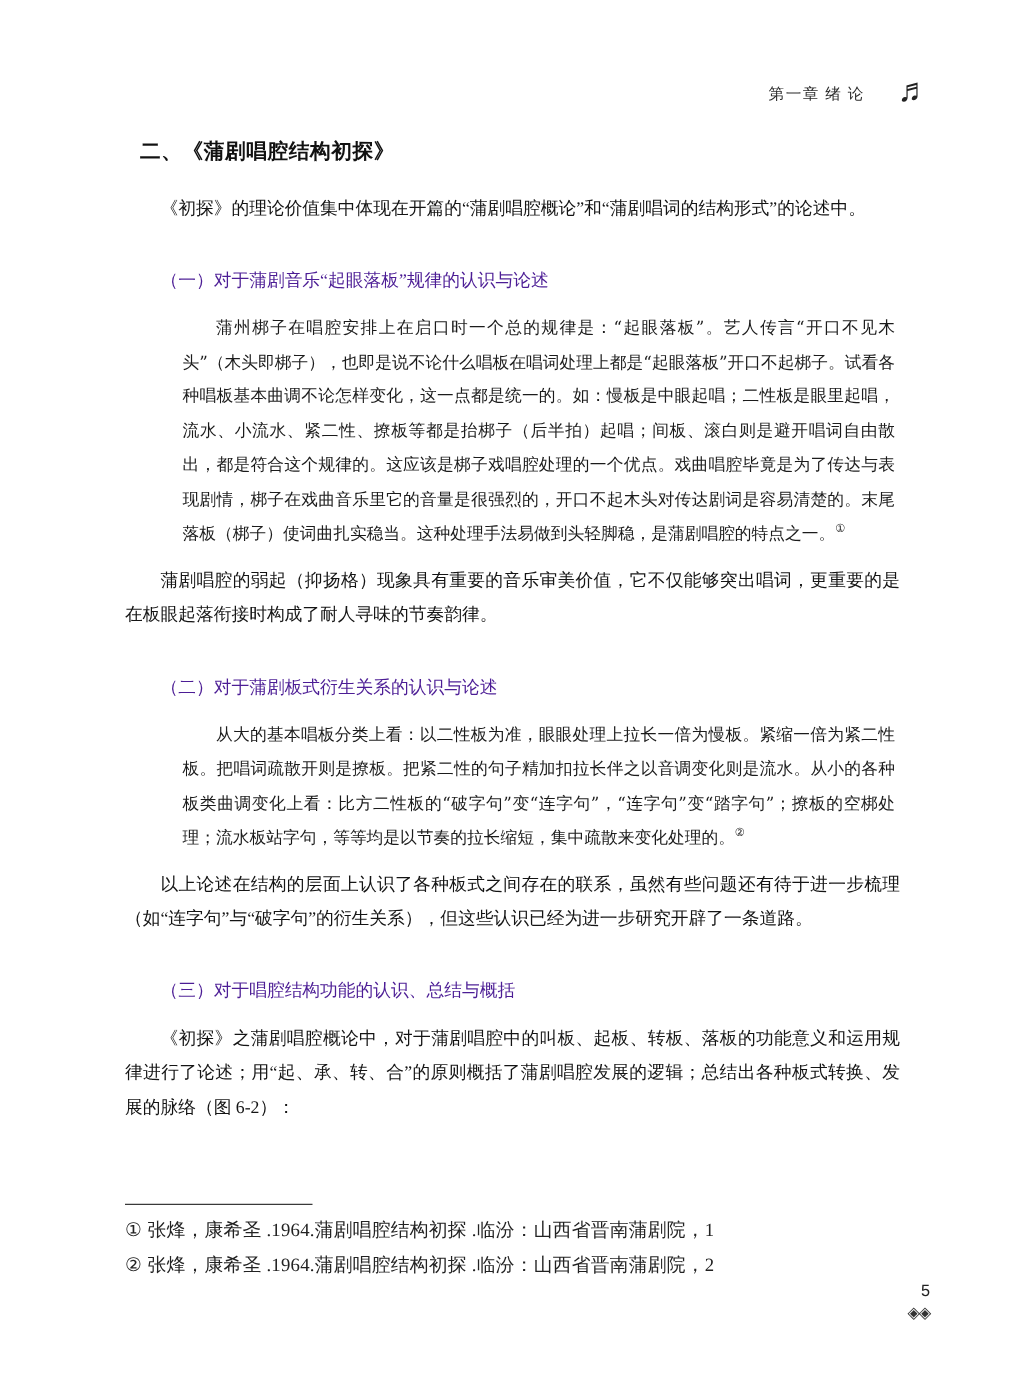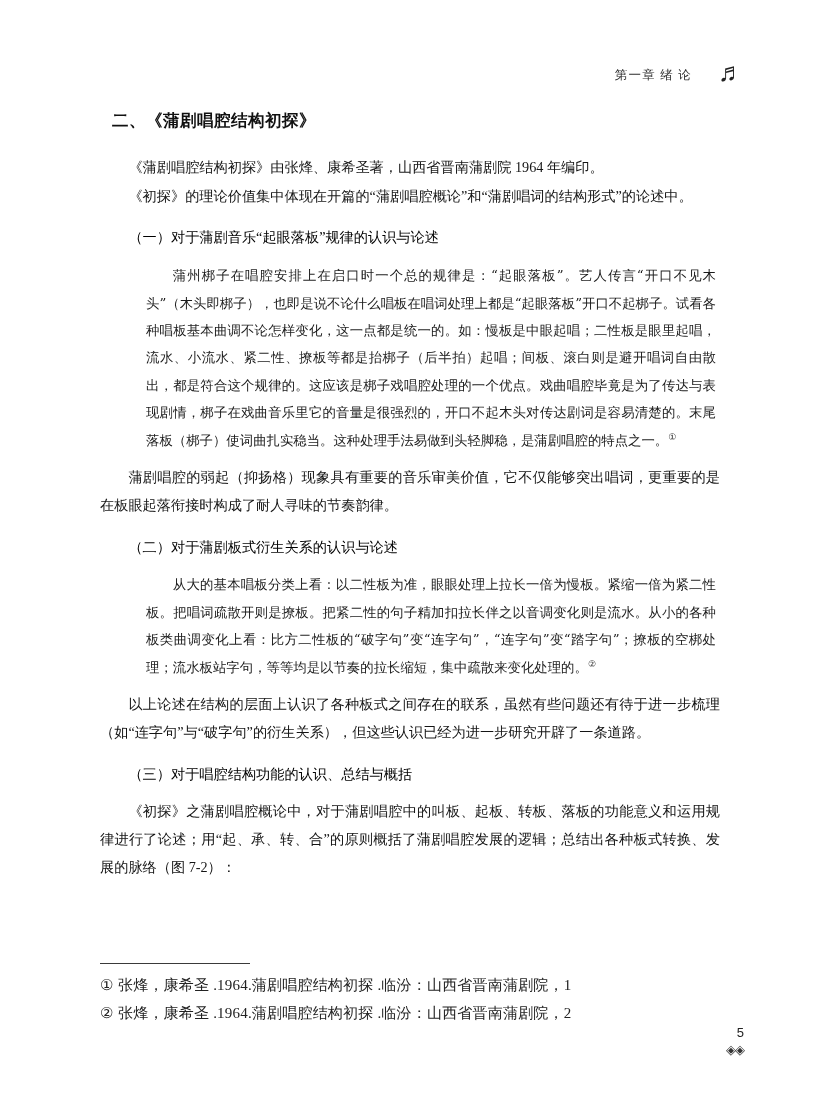--- a/index.html
+++ b/index.html
@@ -66,23 +66,23 @@
     margin: 0 0 1px 0;
     text-align: justify;
     text-justify: inter-ideograph;
     text-indent: 2em;
     color: #141414;
   }
 
   p.heading-sub {
     font-size: 14.2px;
     line-height: 1.95;
-    margin: 14px 0 10px 0;
+    margin: 30px 0 10px 0;
     text-indent: 2em;
-    color: #000000;
+    color: #4c1d95;
   }
 
   
   .quote-block {
     margin: 8px 0 10px 0;
     padding-left: 46px;
     padding-right: 4px;
   }
   .quote-block p {
     font-family: "DejaVu Serif", "Liberation Serif", serif;
@@ -152,42 +152,41 @@
 
   <div class="running-head">
     <span class="rh-text">第一章   绪      论</span>
     <span class="rh-note">♬</span>
   </div>
 
   <div class="content">
 
     <h2 class="section-title">二、《蒲剧唱腔结构初探》</h2>
 
-    <p class="para">《蒲剧唱腔结构初探》由张烽、康希圣著，山西省晋南蒲剧院 1964 年编印。</p>
     <p class="para">《初探》的理论价值集中体现在开篇的“蒲剧唱腔概论”和“蒲剧唱词的结构形式”的论述中。</p>
 
     <p class="heading-sub">（一）对于蒲剧音乐“起眼落板”规律的认识与论述</p>
 
     <div class="quote-block">
       <p><span>蒲州梆子在唱腔安排上在启口时一个总的规律是：“起眼落板”。艺人传言“开口不见木头”（木头即梆子），也即是说不论什么唱板在唱词处理上都是“起眼落板”开口不起梆子。试看各种唱板基本曲调不论怎样变化，这一点都是统一的。如：慢板是中眼起唱；二性板是眼里起唱，流水、小流水、紧二性、撩板等都是抬梆子（后半拍）起唱；间板、滚白则是避开唱词自由散出，都是符合这个规律的。这应该是梆子戏唱腔处理的一个优点。戏曲唱腔毕竟是为了传达与表现剧情，梆子在戏曲音乐里它的音量是很强烈的，开口不起木头对传达剧词是容易清楚的。末尾落板（梆子）使词曲扎实稳当。这种处理手法易做到头轻脚稳，是蒲剧唱腔的特点之一。</span><sup>①</sup></p>
     </div>
 
     <p class="para">蒲剧唱腔的弱起（抑扬格）现象具有重要的音乐审美价值，它不仅能够突出唱词，更重要的是在板眼起落衔接时构成了耐人寻味的节奏韵律。</p>
 
     <p class="heading-sub">（二）对于蒲剧板式衍生关系的认识与论述</p>
 
     <div class="quote-block">
       <p><span>从大的基本唱板分类上看：以二性板为准，眼眼处理上拉长一倍为慢板。紧缩一倍为紧二性板。把唱词疏散开则是撩板。把紧二性的句子精加扣拉长伴之以音调变化则是流水。从小的各种板类曲调变化上看：比方二性板的“破字句”变“连字句”，“连字句”变“踏字句”；撩板的空梆处理；流水板站字句，等等均是以节奏的拉长缩短，集中疏散来变化处理的。</span><sup>②</sup></p>
     </div>
 
     <p class="para">以上论述在结构的层面上认识了各种板式之间存在的联系，虽然有些问题还有待于进一步梳理（如“连字句”与“破字句”的衍生关系），但这些认识已经为进一步研究开辟了一条道路。</p>
 
     <p class="heading-sub">（三）对于唱腔结构功能的认识、总结与概括</p>
 
-    <p class="para">《初探》之蒲剧唱腔概论中，对于蒲剧唱腔中的叫板、起板、转板、落板的功能意义和运用规律进行了论述；用“起、承、转、合”的原则概括了蒲剧唱腔发展的逻辑；总结出各种板式转换、发展的脉络（图 7-2）：</p>
+    <p class="para">《初探》之蒲剧唱腔概论中，对于蒲剧唱腔中的叫板、起板、转板、落板的功能意义和运用规律进行了论述；用“起、承、转、合”的原则概括了蒲剧唱腔发展的逻辑；总结出各种板式转换、发展的脉络（图 6-2）：</p>
 
   </div>
 
   <div class="footnotes">
     <div class="fn-rule"></div>
     <div class="fn-line">
       <span class="fn-mark">①</span><span>张烽，康希圣 .1964.蒲剧唱腔结构初探 .临汾：山西省晋南蒲剧院，1</span>
     </div>
     <div class="fn-line">
       <span class="fn-mark">②</span><span>张烽，康希圣 .1964.蒲剧唱腔结构初探 .临汾：山西省晋南蒲剧院，2</span>

